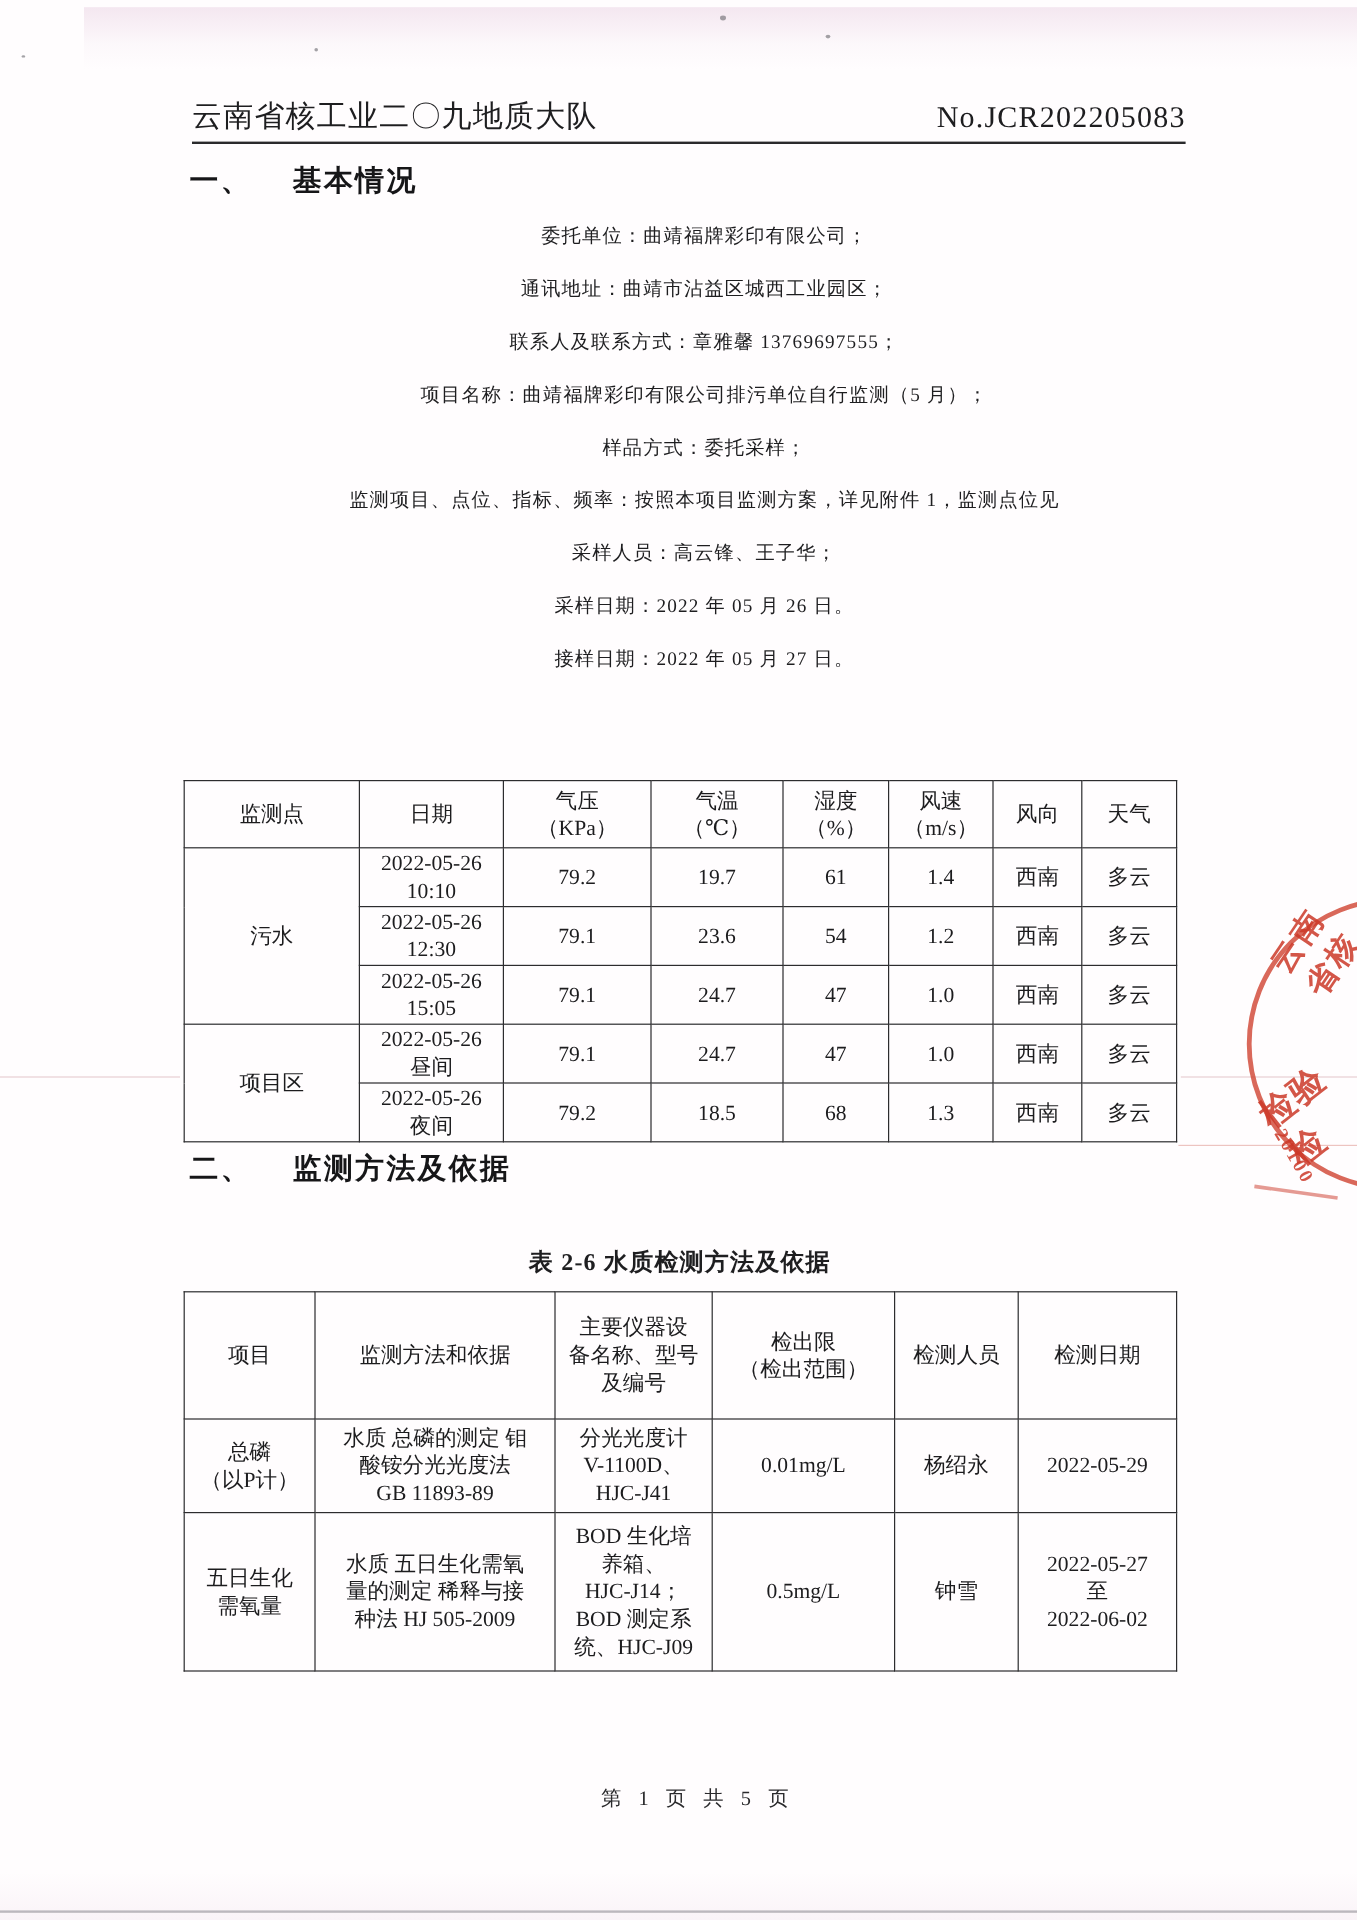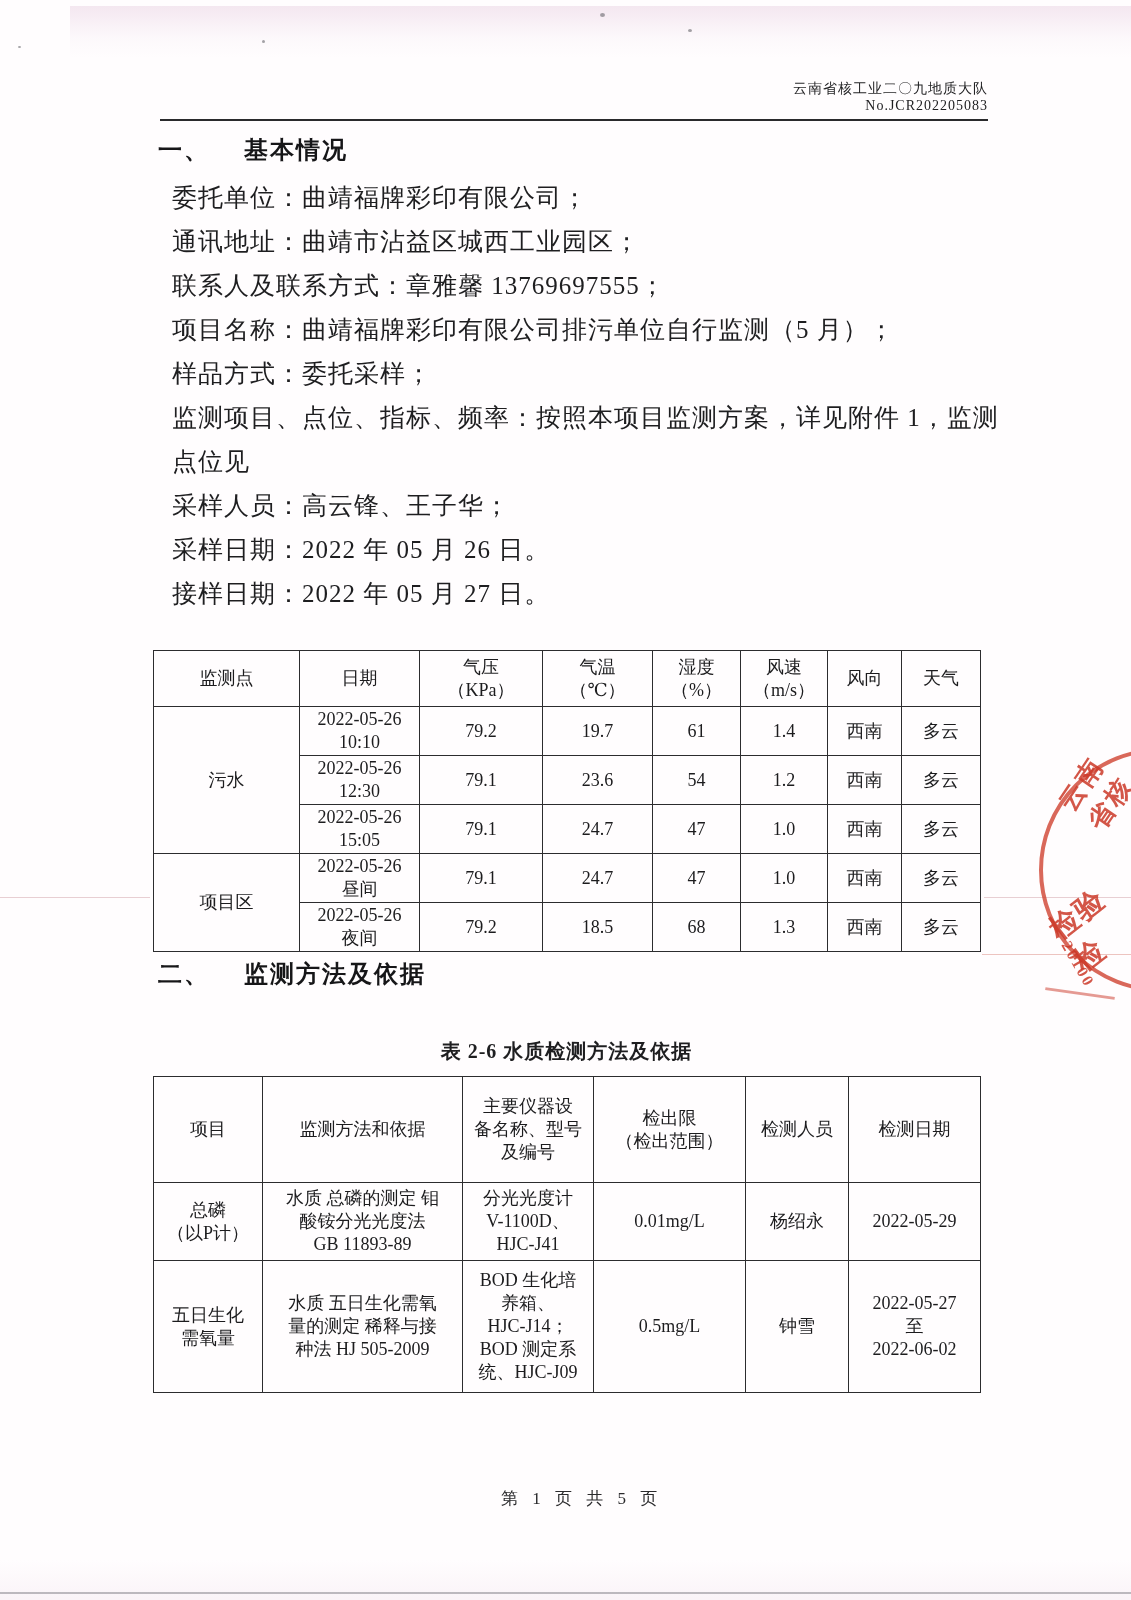--- a/index.html
+++ b/index.html
@@ -29,36 +29,36 @@
   .bottom-tint {
     position:absolute; left:0; right:0; top:1560px; height:40px;
     background:linear-gradient(180deg, rgba(255,255,255,0), rgba(240,226,236,0.35));
   }
 
   
   .doc-header {
     position:absolute; top:80px; left:160px; width:828px;
     display:flex; justify-content:space-between; align-items:flex-end;
     border-bottom:2px solid #2a2a2c; padding-bottom:5px;
-    font-size:14px; letter-spacing:1px;flex-direction:column;
+    font-size:25px; letter-spacing:1px;
   }
 
   
   .section-title {
     position:absolute; left:158px;
     display:flex; gap:34px;
     font-size:24px; font-weight:bold; letter-spacing:2px; color:#161618;
   }
   .s1 { top:134px; }
   .s2 { top:958px; }
 
   
   .info-block {
     position:absolute; top:176px; left:172px; width:830px;
-    font-size:25px; line-height:44px; letter-spacing:1px;
+    font-size:16px; line-height:44px; letter-spacing:1px;text-align:center;
   }
 
   
   table.doc-table {
     position:absolute; left:153px; border-collapse:collapse;
     table-layout:fixed; width:827px;
     font-size:18px; color:#1c1c1e;
   }
   table.doc-table td, table.doc-table th {
     border:1.6px solid #2c2c2e;

